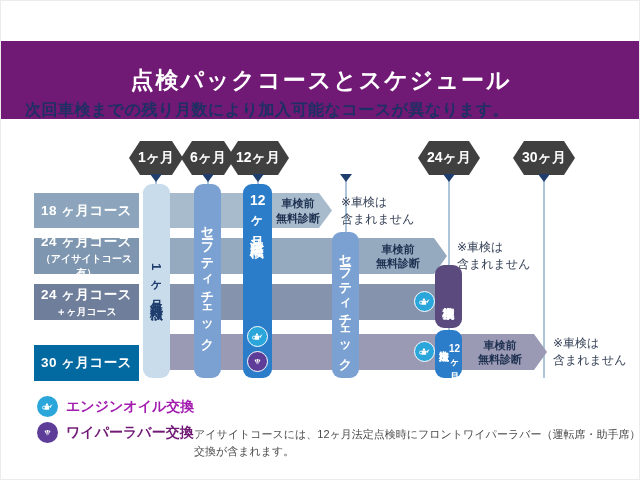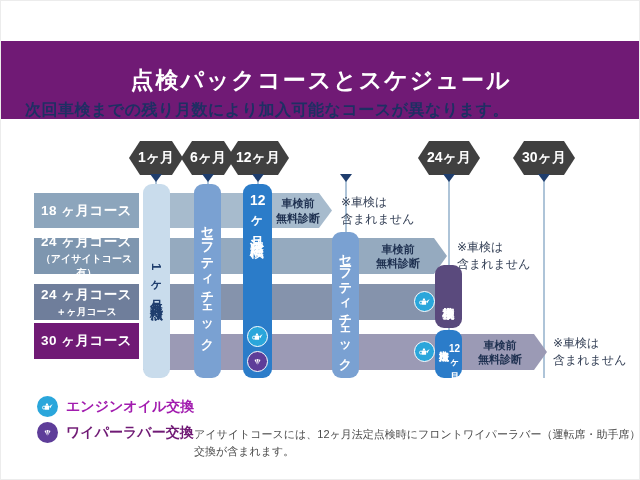--- a/index.html
+++ b/index.html
@@ -152,21 +152,21 @@
   </div>
   <div class="icon-circle icon-20 icon-ring abs" style="left:413px; top:290px; background:#2aa6db;">
     <svg width="13" height="13" viewBox="0 0 24 24">
         <rect x="7" y="10" width="8" height="8" rx="1" fill="#fff"></rect>
         <path d="M15 12l6.5-4.5L17 15z" fill="#fff"></path>
         <rect x="9" y="6.5" width="4" height="3.5" rx="1" fill="#fff"></rect>
         <circle cx="5.5" cy="14" r="2.8" fill="none" stroke="#fff" stroke-width="1.6"></circle>
       </svg>
   </div>
 
-  <div class="course-label" style="top:322px; height:36px; background:#701a75;">
+  <div class="course-label" style="top:344px; height:36px; background:#0369a1;">
     <span class="main">30 ヶ月コース</span>
   </div>
   <div class="row-line" style="top:333px; height:36px; width:320px; background:#9b9ab5;"></div>
   <div class="icon-circle icon-20 icon-ring abs" style="left:413px; top:340px; background:#2aa6db;">
     <svg width="13" height="13" viewBox="0 0 24 24">
         <rect x="7" y="10" width="8" height="8" rx="1" fill="#fff"></rect>
         <path d="M15 12l6.5-4.5L17 15z" fill="#fff"></path>
         <rect x="9" y="6.5" width="4" height="3.5" rx="1" fill="#fff"></rect>
         <circle cx="5.5" cy="14" r="2.8" fill="none" stroke="#fff" stroke-width="1.6"></circle>
       </svg>

